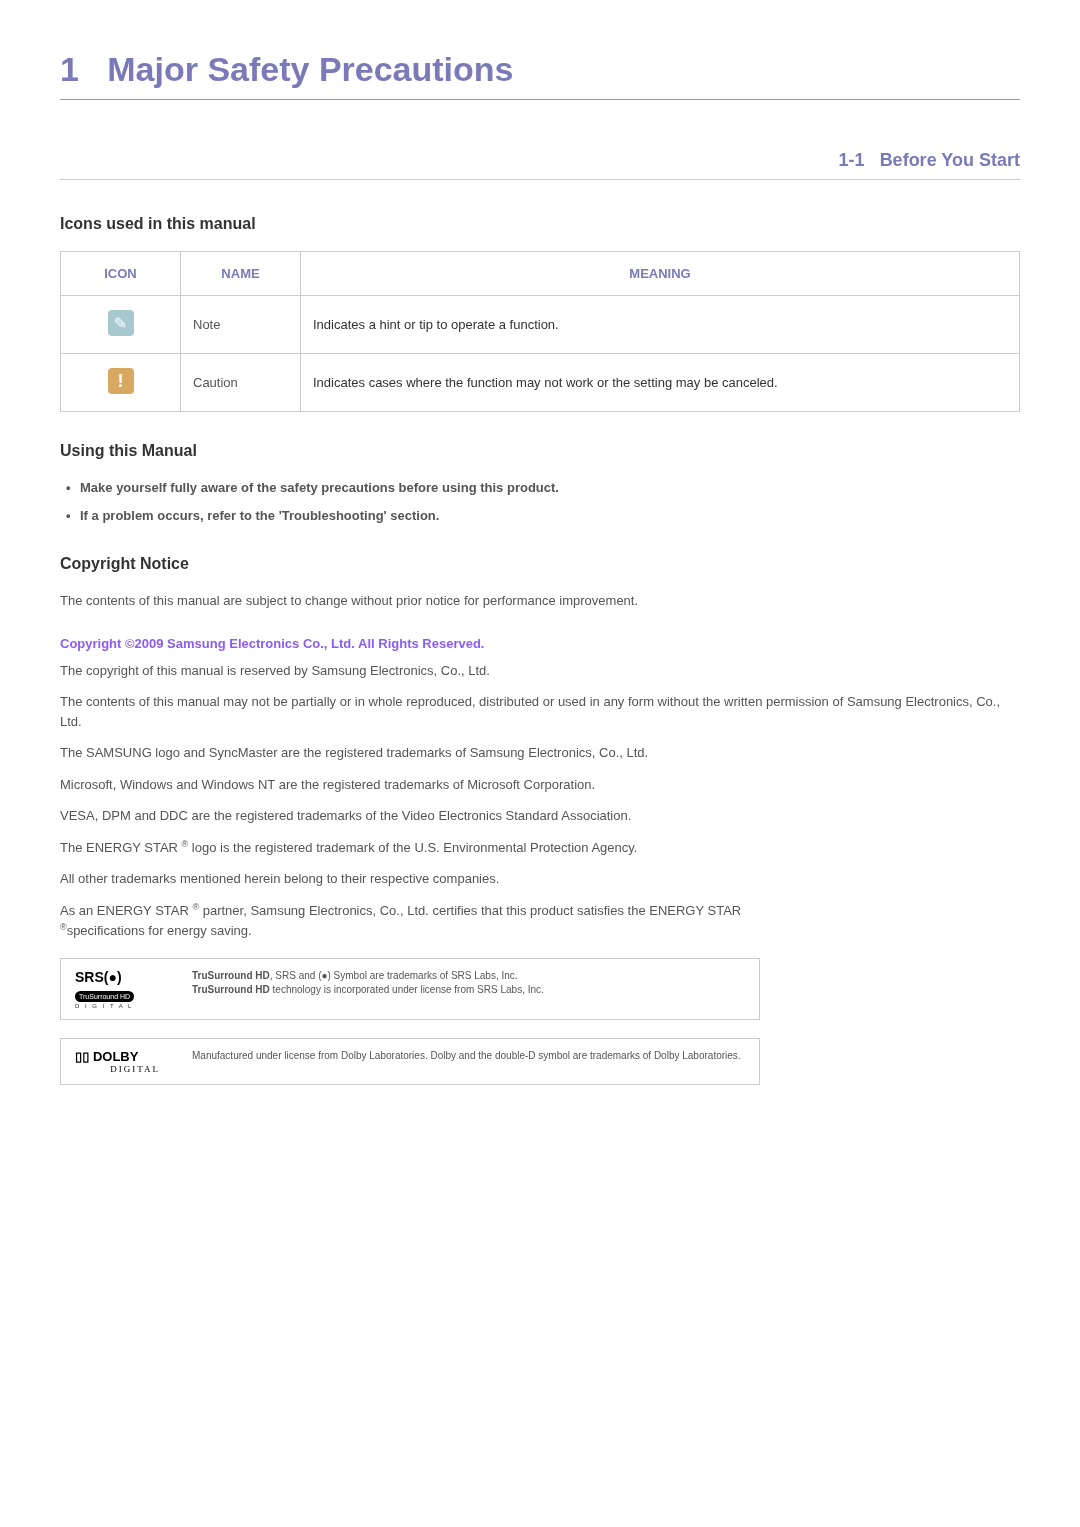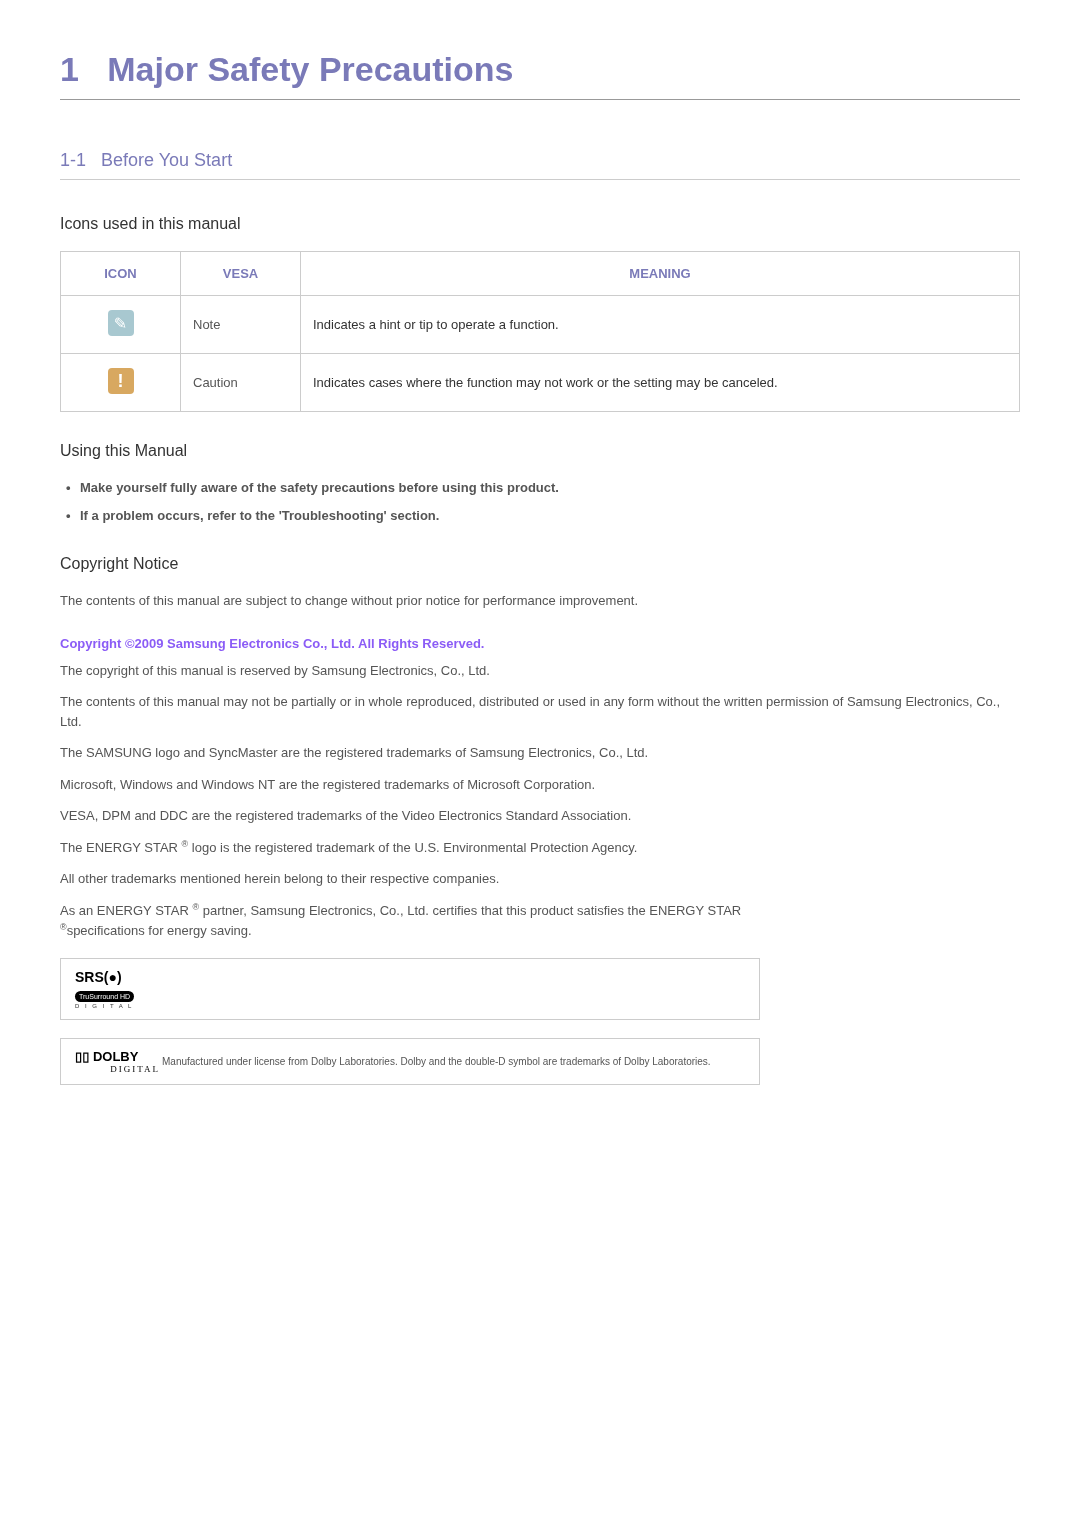--- a/index.html
+++ b/index.html
@@ -19,29 +19,30 @@
       color: #7a7ab8;
       font-size: 34px;
       font-weight: bold;
       border-bottom: 1px solid #999;
       padding-bottom: 10px;
       margin-bottom: 50px;
     }
     .section-title {
       color: #7a7ab8;
       font-size: 18px;
-      font-weight: normal;
+      font-weight: bold;
       border-bottom: 1px solid #ccc;
       padding-bottom: 8px;
       margin-bottom: 35px;
+      text-align: right;
     }
     .sub-title {
       color: #333;
       font-size: 16px;
-      font-weight: normal;
+      font-weight: bold;
       margin-bottom: 18px;
       margin-top: 30px;
     }
     table {
       width: 100%;
       border-collapse: collapse;
       margin-bottom: 10px;
     }
     table th, table td {
       border: 1px solid #ccc;
@@ -131,22 +132,22 @@
       margin-top: 25px;
     }
     .superscript {
       font-size: 9px;
       vertical-align: super;
     }
     .logo-box {
       border: 1px solid #ccc;
       padding: 10px 14px;
       display: flex;
-      align-items: center;
-      gap: 2px;
+      align-items: flex-start;
+      gap: 32px;
       margin-top: 18px;
       width: 700px;
     }
     .logo-left {
       flex-shrink: 0;
       width: 85px;
     }
     .srs-logo {
       font-weight: bold;
       font-size: 14px;
@@ -194,21 +195,21 @@
 <h2 class="section-title">
   <span>1-1</span>&nbsp;&nbsp;&nbsp;<span>Before You Start</span>
 </h2>
 
 <h3 class="sub-title">Icons used in this manual</h3>
 
 <table>
   <thead>
     <tr>
       <th>ICON</th>
-      <th>VESA</th>
+      <th>NAME</th>
       <th>MEANING</th>
     </tr>
   </thead>
   <tbody>
     <tr>
       <td class="icon-cell"><span class="note-icon"></span></td>
       <td class="name-cell">Note</td>
       <td>Indicates a hint or tip to operate a function.</td>
     </tr>
     <tr>
@@ -237,20 +238,24 @@
 <p class="body-text"><span>The ENERGY STAR </span><span class="superscript">®</span><span> logo is the registered trademark of the U.S. Environmental Protection Agency.</span></p>
 <p class="body-text">All other trademarks mentioned herein belong to their respective companies.</p>
 <p class="body-text"><span>As an ENERGY STAR </span><span class="superscript">®</span><span> partner, Samsung Electronics, Co., Ltd. certifies that this product satisfies the ENERGY STAR </span><br><span class="superscript">®</span><span>specifications for energy saving.</span></p>
 
 <div class="logo-box">
   <div class="logo-left">
     <div class="srs-logo">SRS(●)</div>
     <div class="srs-badge">TruSurround HD</div>
     <div class="srs-sub">D I G I T A L</div>
   </div>
+  <div class="logo-text">
+    <b>TruSurround HD</b><span>, SRS and (●) Symbol are trademarks of SRS Labs, Inc.</span><br>
+    <b>TruSurround HD</b><span> technology is incorporated under license from SRS Labs, Inc.</span>
+  </div>
 </div>
 
 <div class="logo-box">
   <div class="logo-left">
     <div class="dolby-logo">▯▯ DOLBY</div>
     <div class="dolby-sub">DIGITAL</div>
   </div>
   <div class="logo-text">Manufactured under license from Dolby Laboratories. Dolby and the double-D symbol are trademarks of Dolby Laboratories.</div>
 </div>
 

